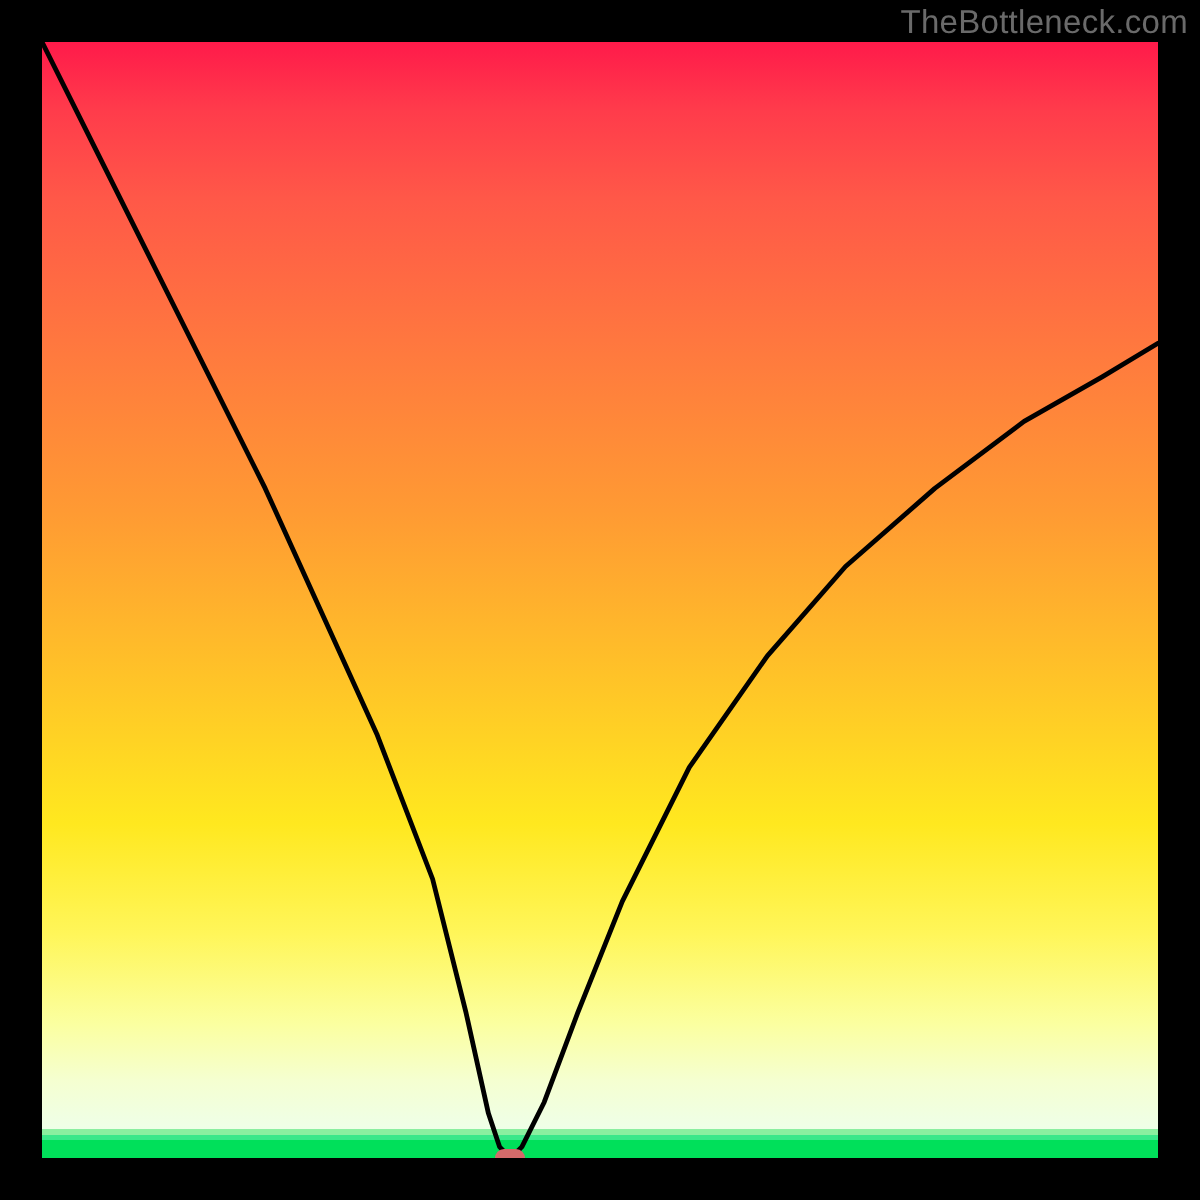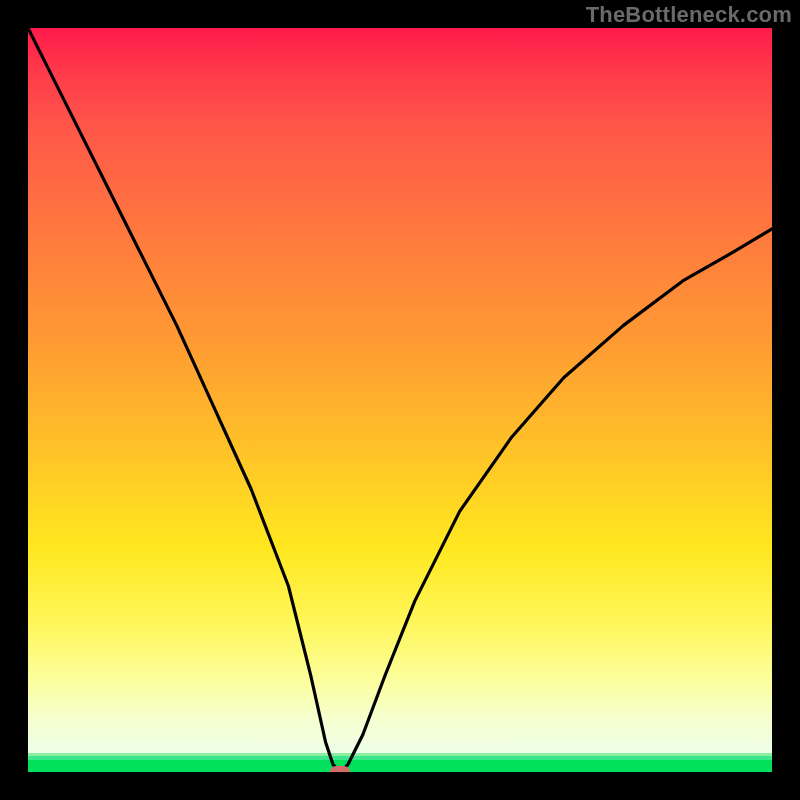--- a/index.html
+++ b/index.html
@@ -16,21 +16,21 @@
     width: 800px;
     height: 800px;
     background: #000;
   }
   .watermark {
     position: absolute;
     top: 2px;
     right: 8px;
     color: #6a6a6a;
     font-size: 22px;
-    font-weight: 700;
+    font-weight: 400;
     letter-spacing: 0.2px;
     z-index: 10;
   }
   .plot {
     position: absolute;
     top: 28px;
     left: 28px;
     width: 744px;
     height: 744px;
     overflow: hidden;

